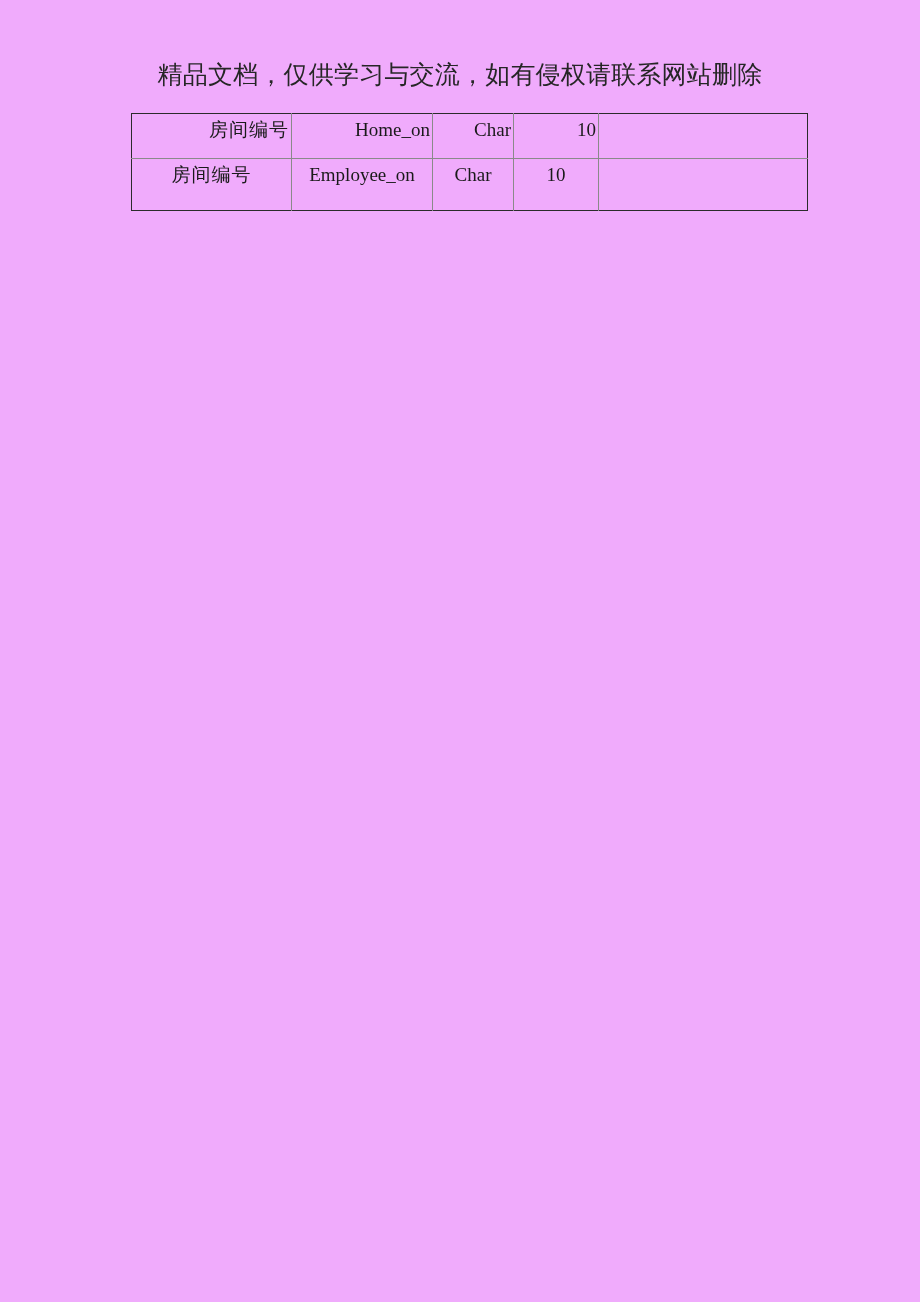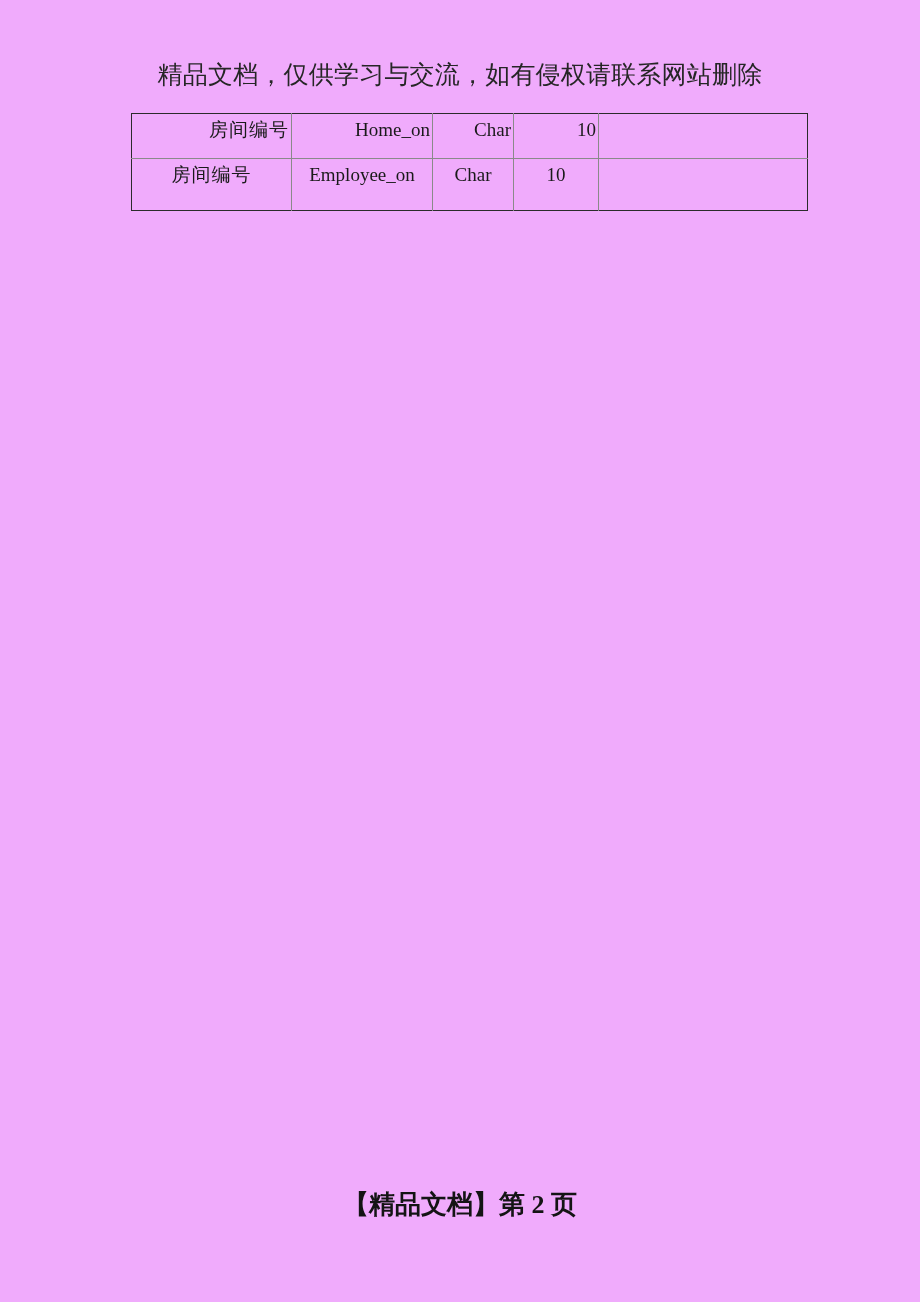--- a/index.html
+++ b/index.html
@@ -123,15 +123,14 @@
       <tr class="row-2">
         <td class="cn-text">房间编号</td>
         <td>Employee_on</td>
         <td>Char</td>
         <td>10</td>
         <td></td>
       </tr>
     </tbody>
   </table>
 
-  <div class="doc-footer">【精品文档】第 2 页</div>
 
 </div>
 
 </body></html>

